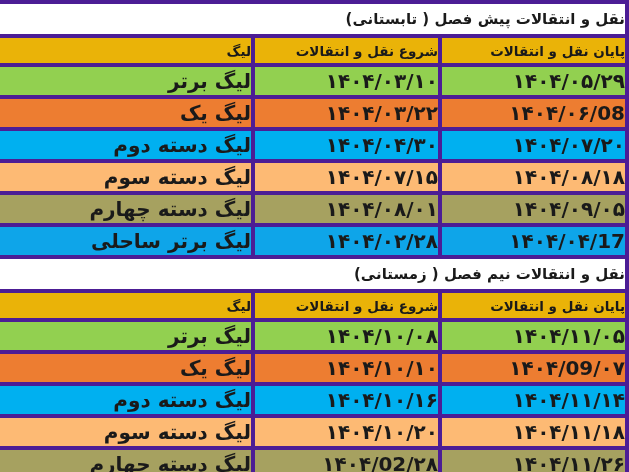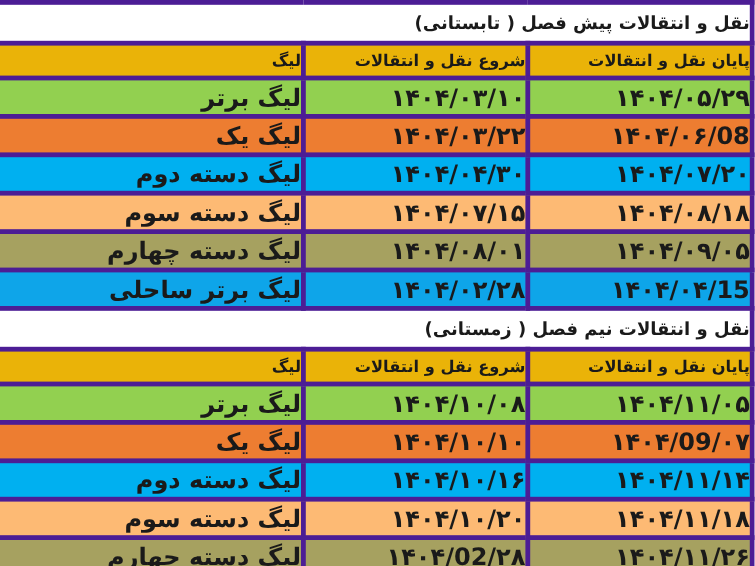--- a/index.html
+++ b/index.html
@@ -111,21 +111,21 @@
         <td class="c-yellow">۱۴۰۴/۰۸/۱۸</td>
         <td class="c-yellow">۱۴۰۴/۰۷/۱۵</td>
         <td class="c-yellow">لیگ دسته سوم</td>
       </tr>
       <tr class="data-row">
         <td class="c-olive">۱۴۰۴/۰۹/۰۵</td>
         <td class="c-olive">۱۴۰۴/۰۸/۰۱</td>
         <td class="c-olive">لیگ دسته چهارم</td>
       </tr>
       <tr class="data-row">
-        <td class="c-gray">۱۴۰۴/۰۴/15</td>
+        <td class="c-gray">۱۴۰۴/۰۴/17</td>
         <td class="c-gray">۱۴۰۴/۰۲/۲۸</td>
         <td class="c-gray">لیگ برتر ساحلی</td>
       </tr>
 
       <tr class="section-title">
         <td colspan="3">نقل و انتقالات نیم فصل ( زمستانی)</td>
       </tr>
       <tr class="head-row">
         <td>پایان نقل و انتقالات</td>
         <td>شروع نقل و انتقالات</td>

